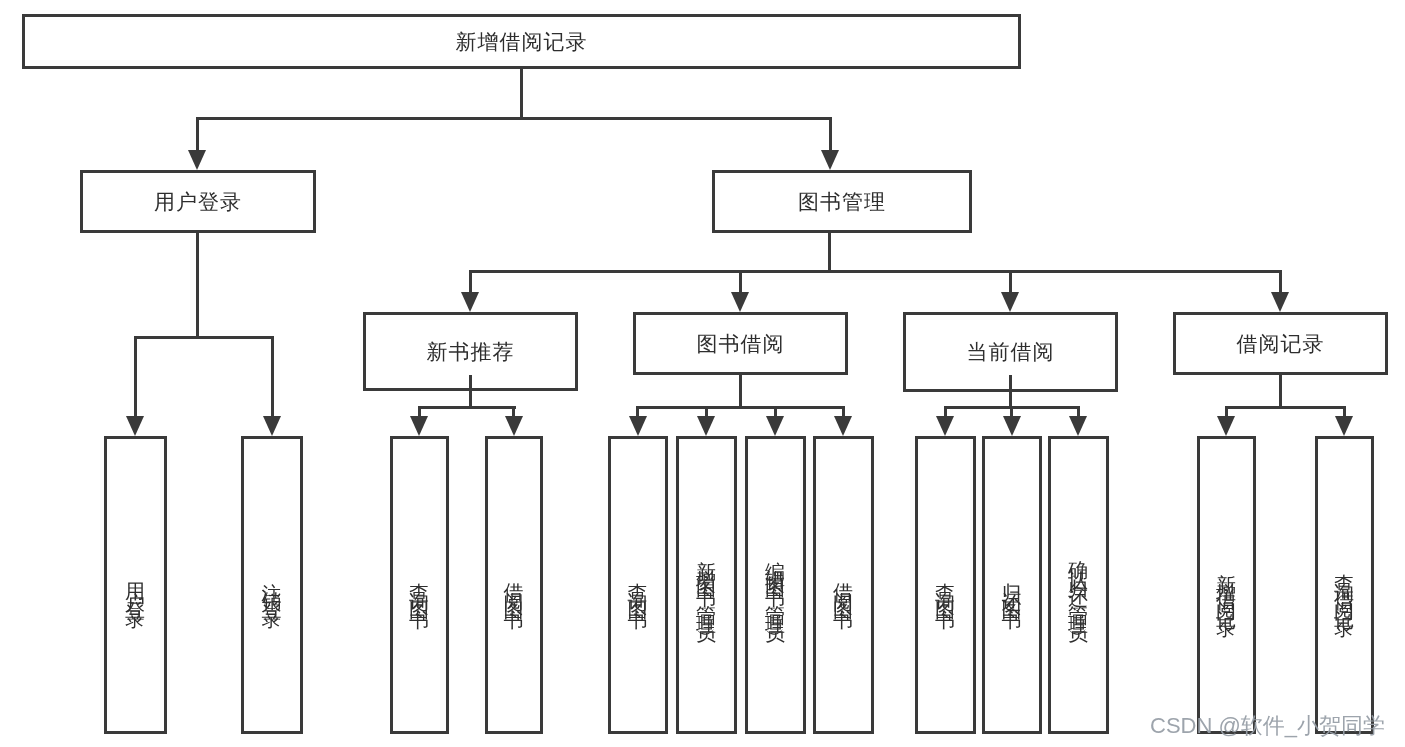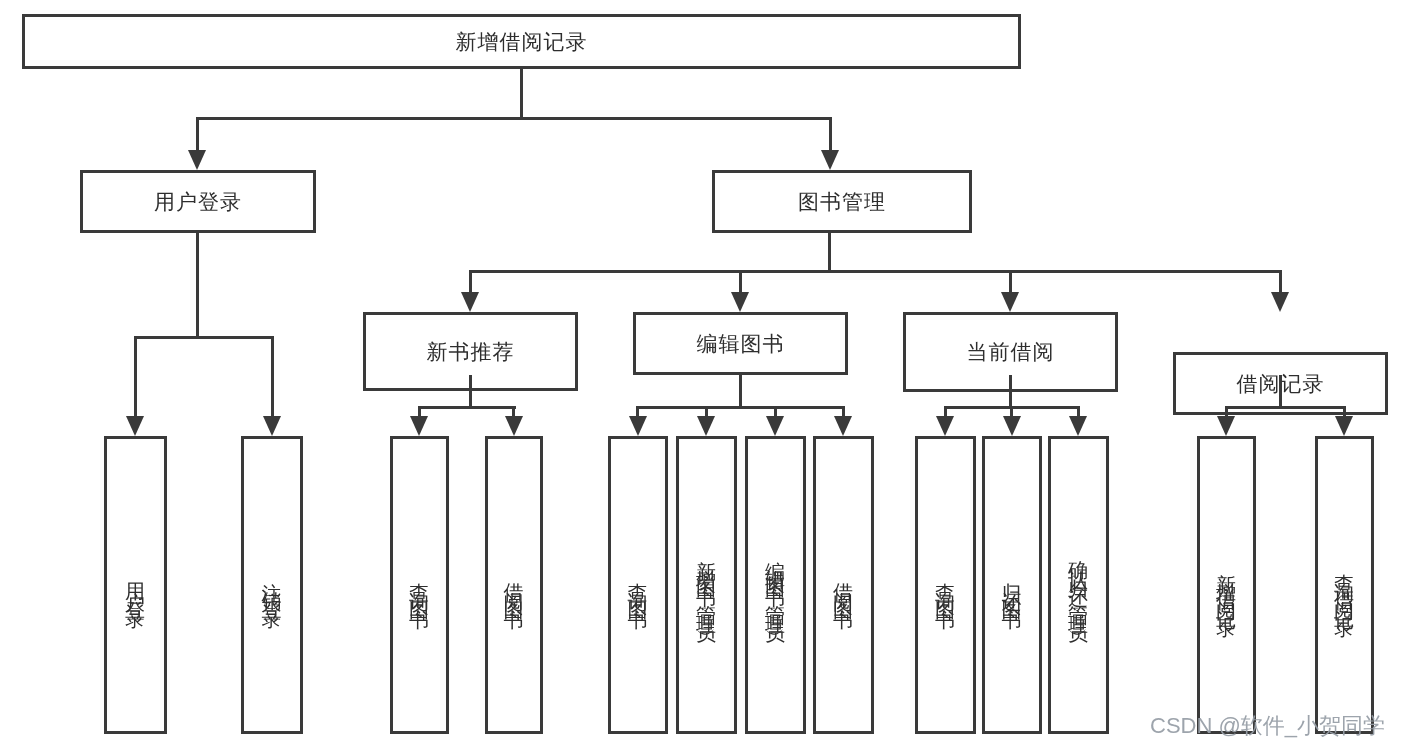--- a/index.html
+++ b/index.html
@@ -59,25 +59,25 @@
 <div class="canvas">
 
   <div class="node node-h" style="left:22px; top:14px; width:999px; height:55px;">新增借阅记录</div>
 
   <div class="node node-h" style="left:80px; top:170px; width:236px; height:63px;">用户登录</div>
 
   <div class="node node-h" style="left:712px; top:170px; width:260px; height:63px;">图书管理</div>
 
   <div class="node node-h" style="left:363px; top:312px; width:215px; height:79px;">新书推荐</div>
 
-  <div class="node node-h" style="left:633px; top:312px; width:215px; height:63px;">编辑图书</div>
+  <div class="node node-h" style="left:633px; top:312px; width:215px; height:63px;">图书借阅</div>
 
   <div class="node node-h" style="left:903px; top:312px; width:215px; height:80px;">当前借阅</div>
 
-  <div class="node node-h" style="left:1173px; top:312px; width:215px; height:63px;margin-top:40px;">借阅记录</div>
+  <div class="node node-h" style="left:1173px; top:312px; width:215px; height:63px;">借阅记录</div>
 
   <div class="node node-v" style="left:104px; top:436px; width:63px; height:298px;">
     <span class="vtext">用户登录</span>
   </div>
   <div class="node node-v" style="left:241px; top:436px; width:62px; height:298px;">
     <span class="vtext">注销登录</span>
   </div>
 
   <div class="node node-v" style="left:390px; top:436px; width:59px; height:298px;">
     <span class="vtext">查询图书</span>

